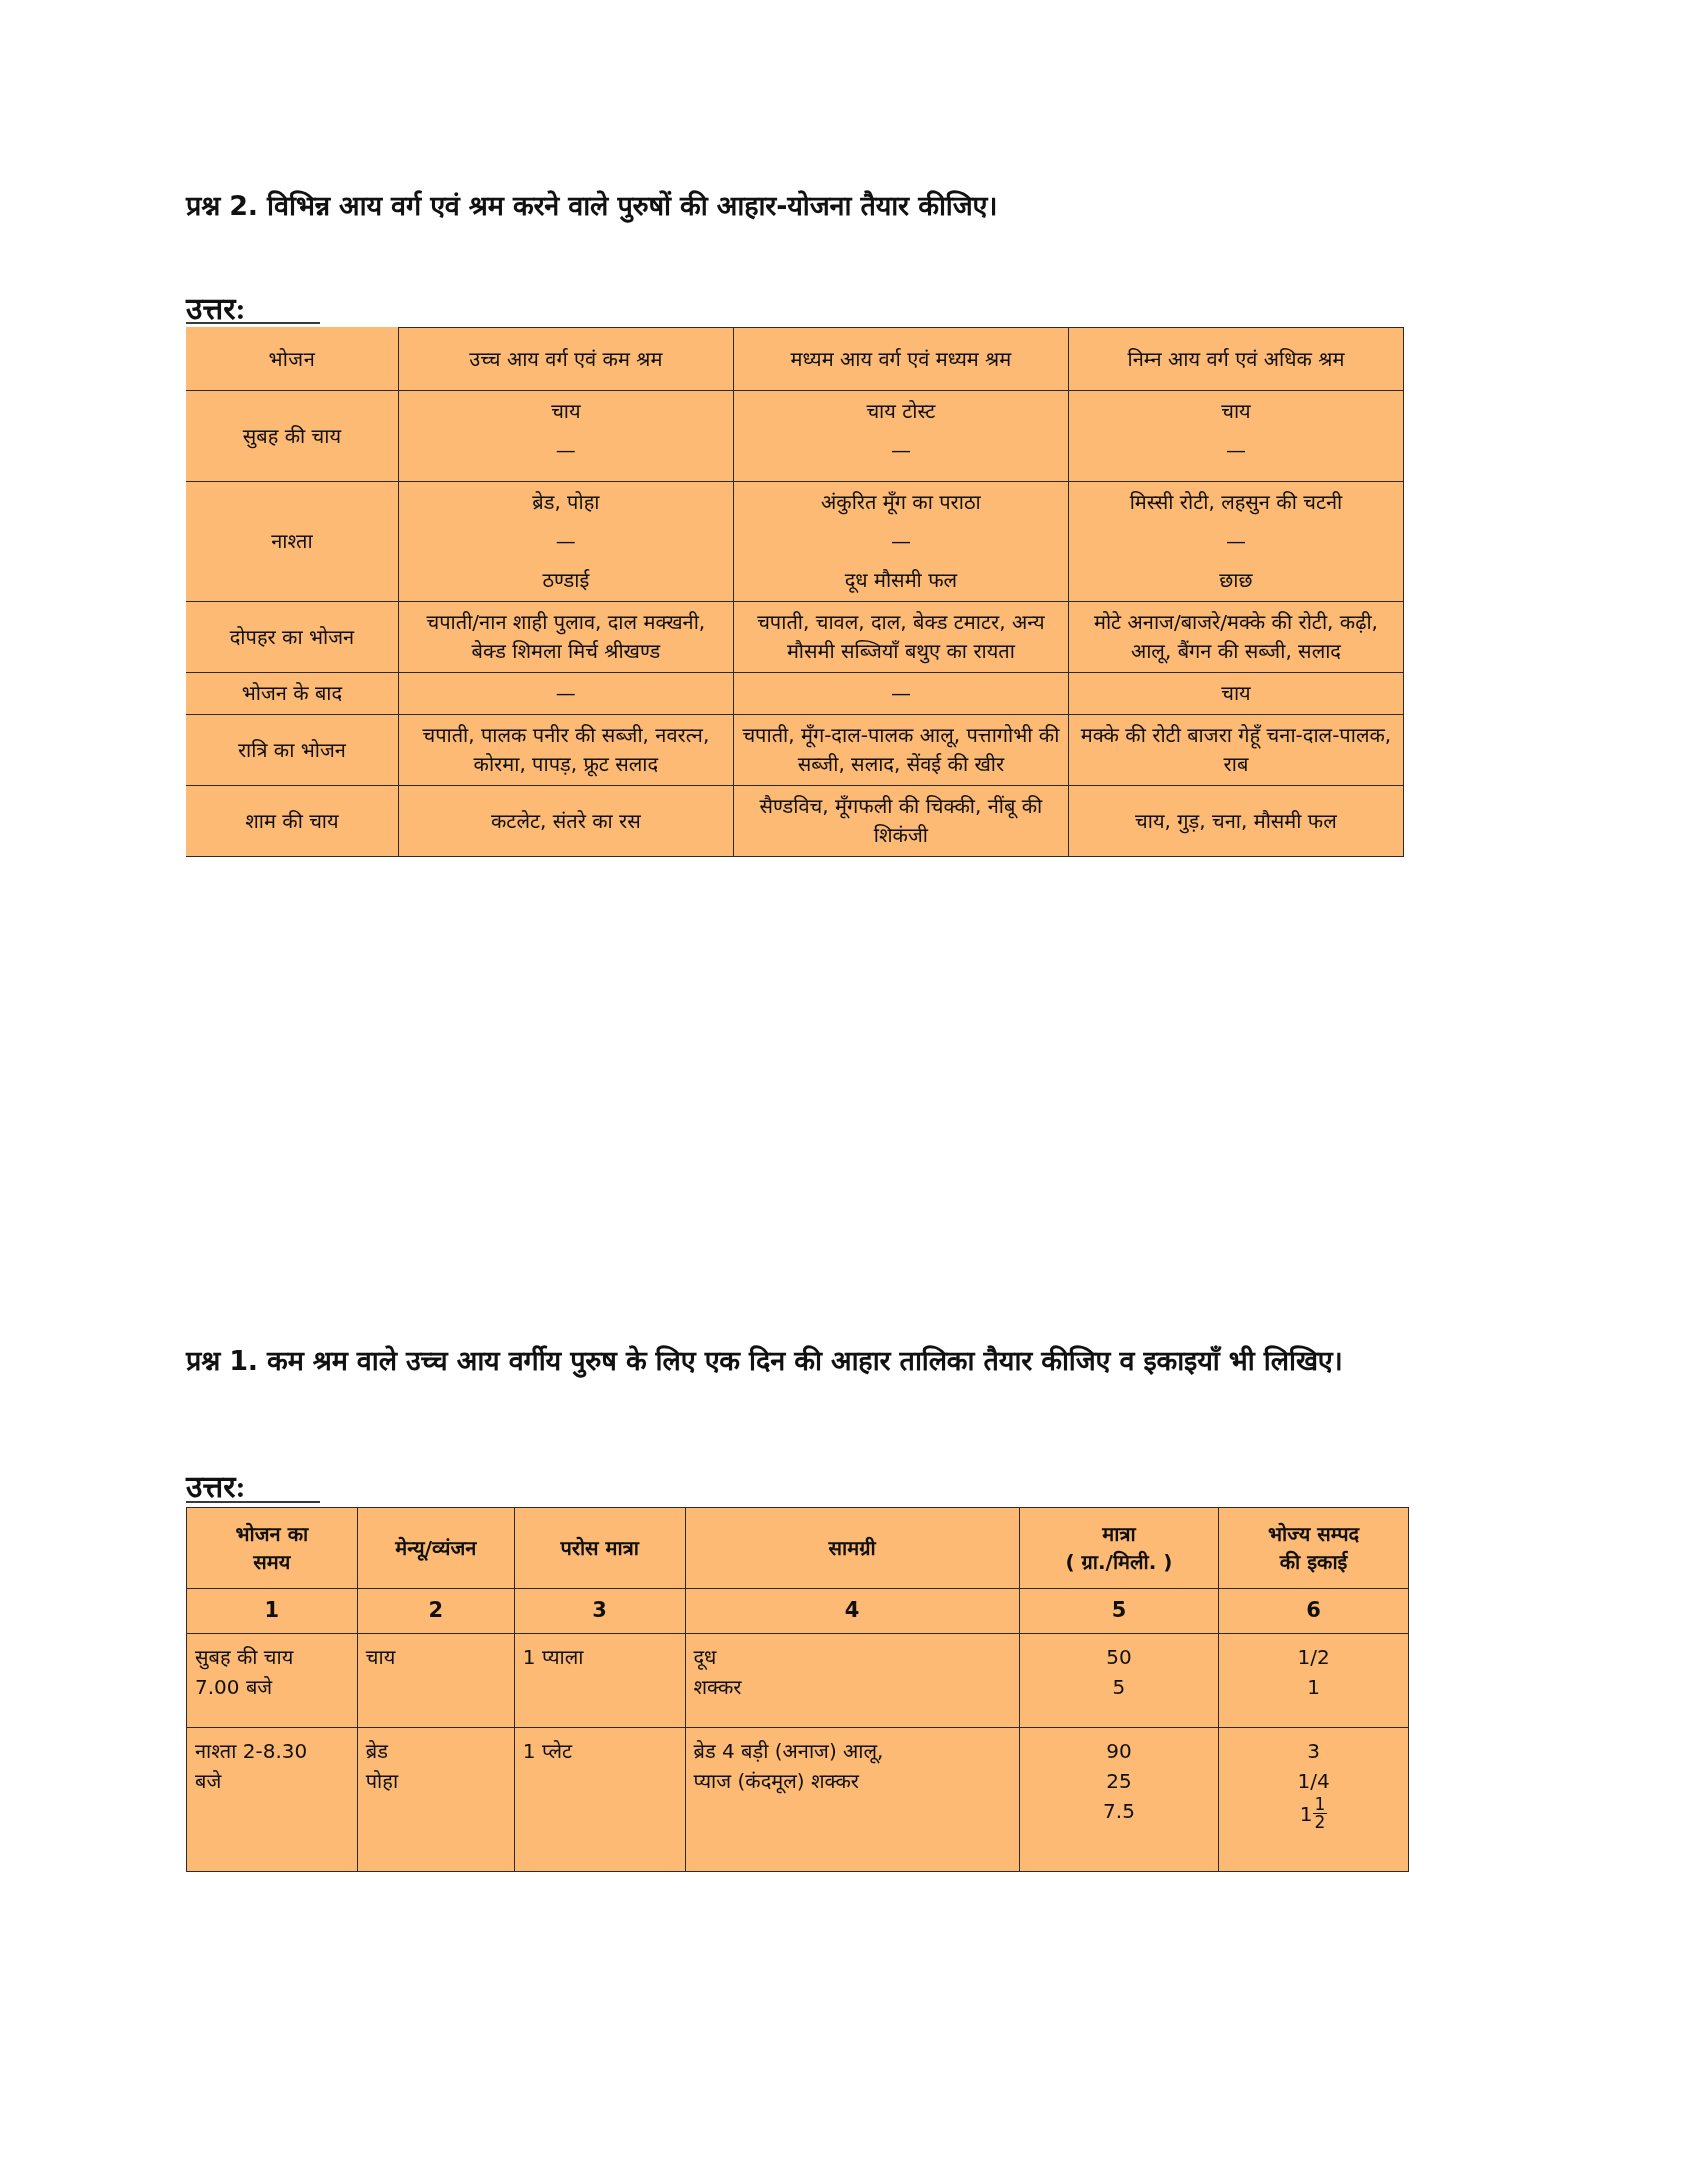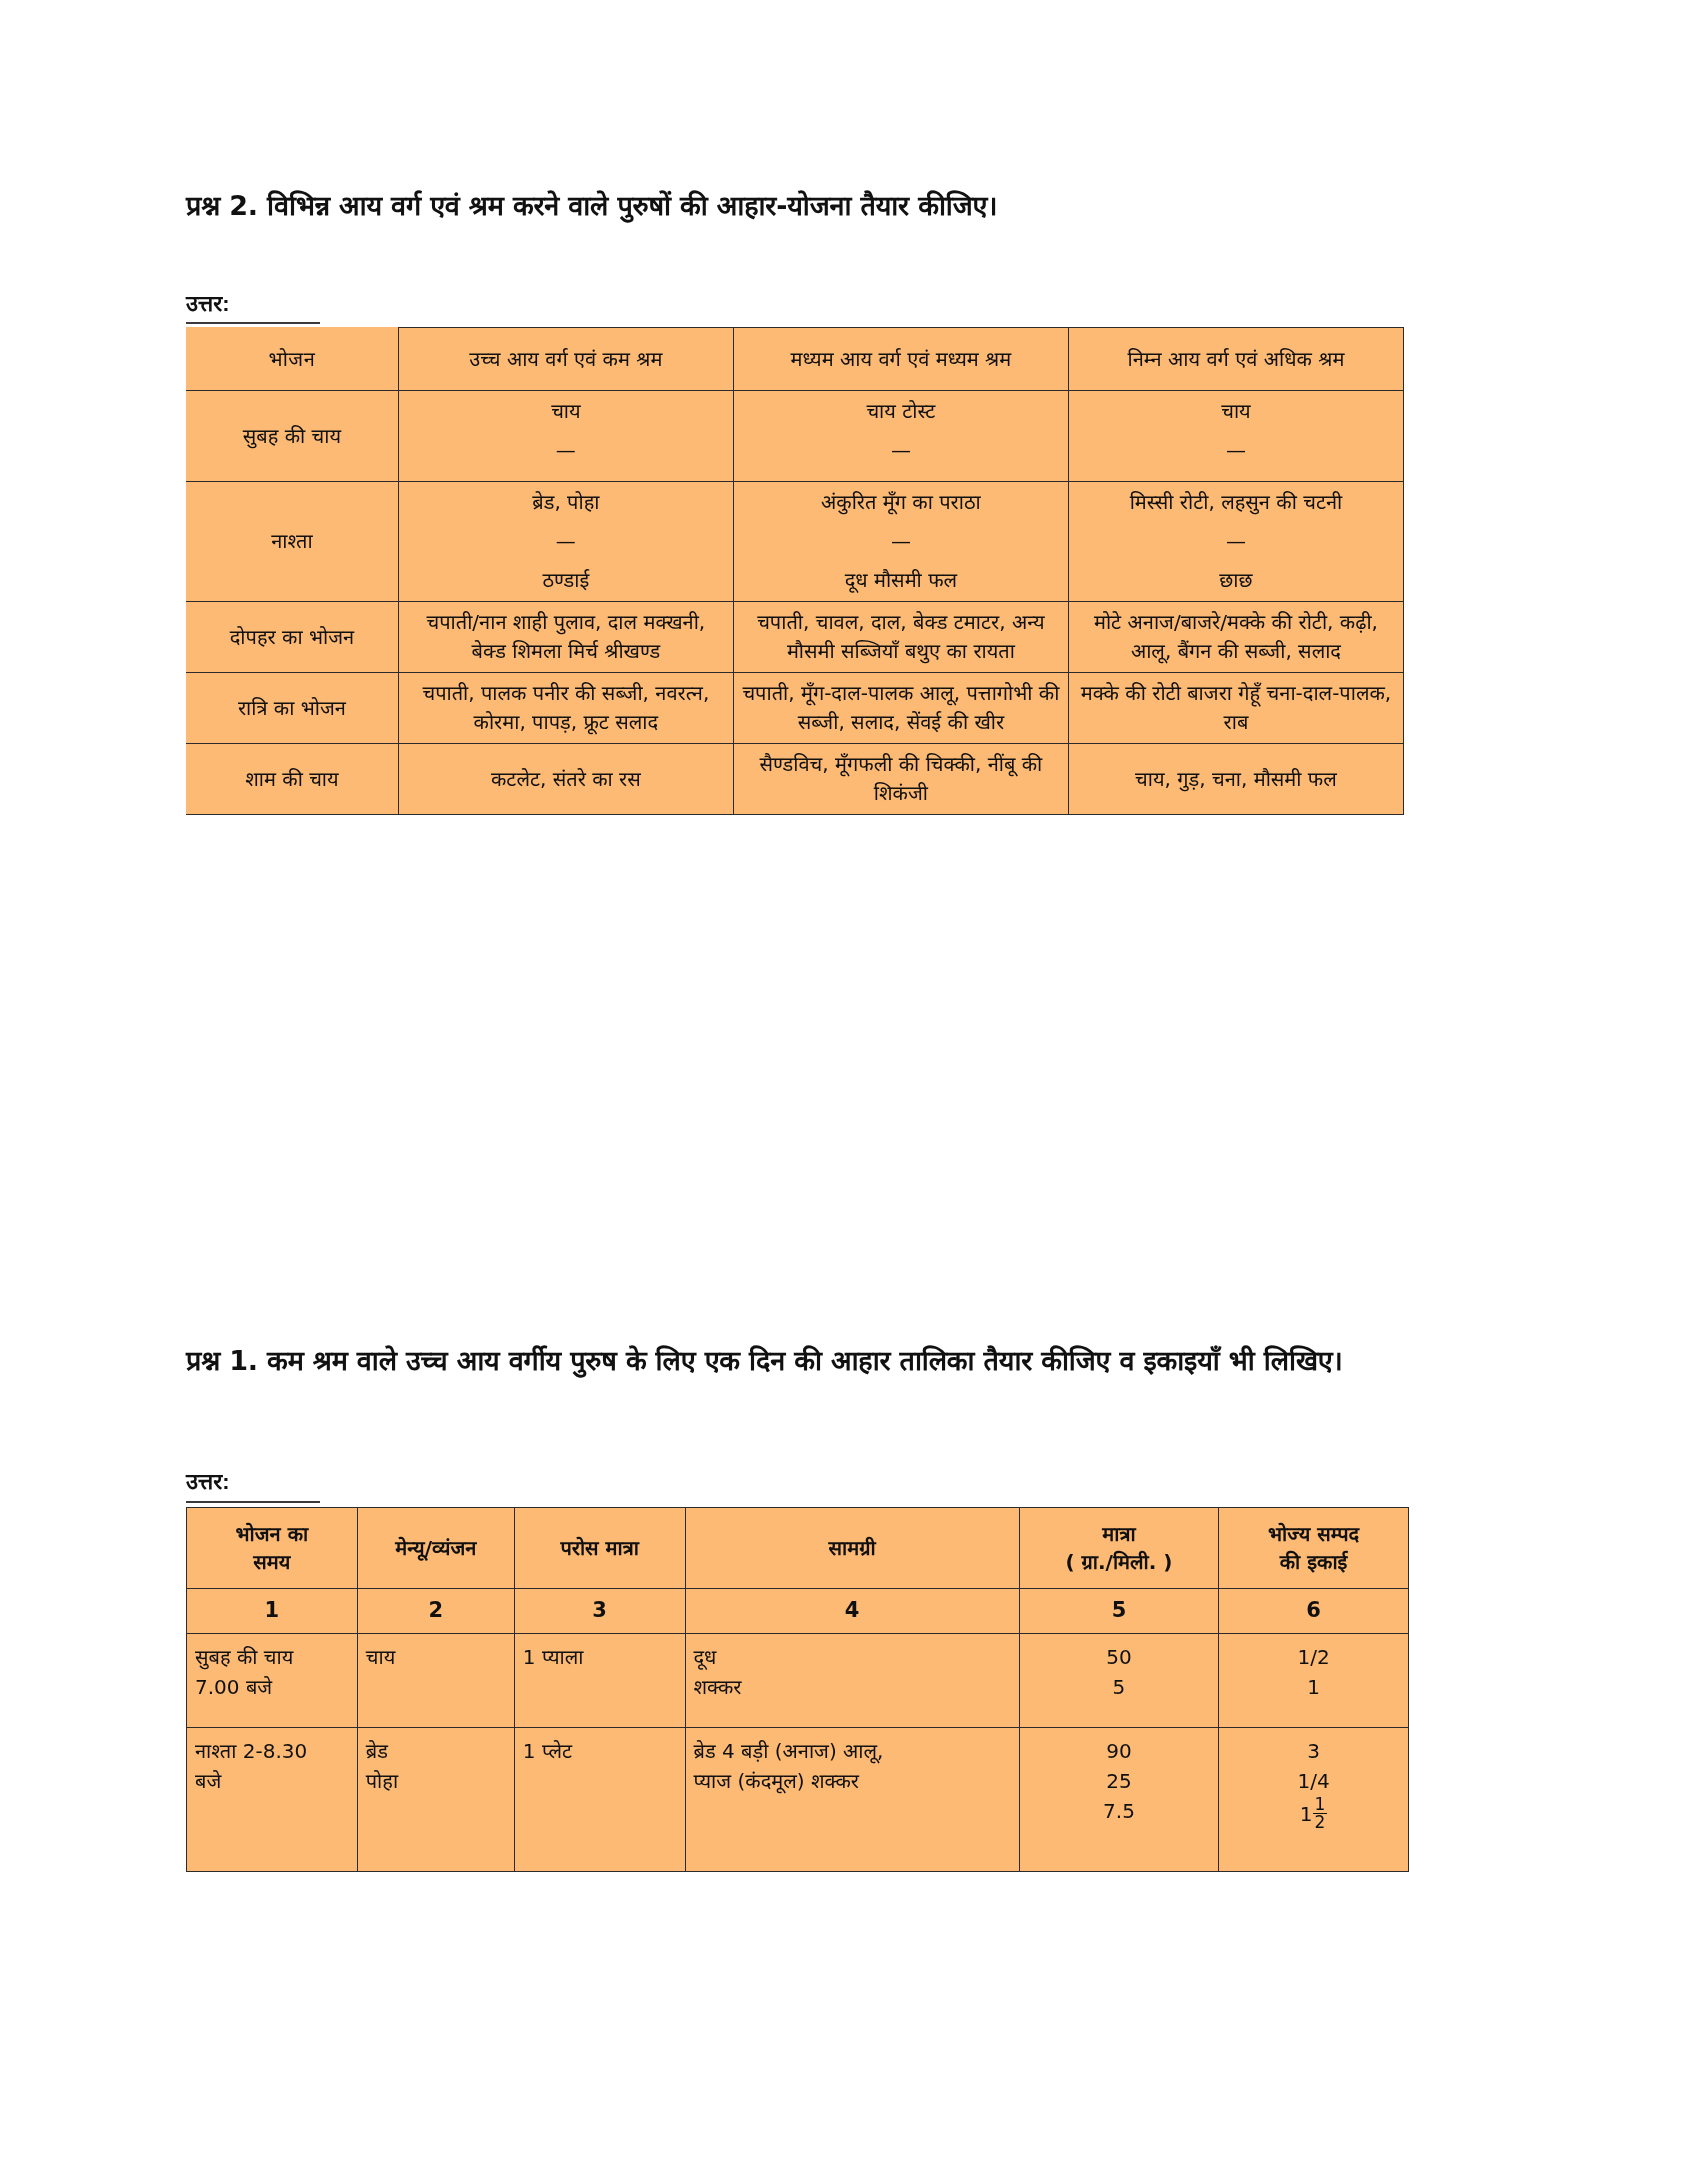--- a/index.html
+++ b/index.html
@@ -33,22 +33,22 @@
     font-weight: 700;
     line-height: 1.5;
     color: #111111;
     letter-spacing: -0.2px;
   }
   #q2-heading { left: 186px; top: 186px; width: 1307px; }
   #q3-heading { left: 186px; top: 1341px; width: 1327px; }
 
   .answer-label {
     position: absolute;
-    font-family: Liberation Sans, sans-serif;
-    font-size: 22px;
+    font-family: Liberation Serif, serif;
+    font-size: 30px;
     font-weight: 700;
     color: #111111;
   }
   #ans1-label { left: 186px; top: 287px; }
   #ans2-label { left: 186px; top: 1465px; }
 
   
   .stub-rule {
     position: absolute;
     height: 2px;
@@ -225,20 +225,26 @@
         </td>
       </tr>
 
       <tr>
         <td class="c1">दोपहर का भोजन</td>
         <td class="c2">चपाती/नान शाही पुलाव, दाल मक्खनी, बेक्ड शिमला मिर्च श्रीखण्ड</td>
         <td class="c3">चपाती, चावल, दाल, बेक्ड टमाटर, अन्य मौसमी सब्जियाँ बथुए का रायता</td>
         <td class="c4">मोटे अनाज/बाजरे/मक्के की रोटी, कढ़ी, आलू, बैंगन की सब्जी, सलाद</td>
       </tr>
 
+      <tr>
+        <td class="c1">भोजन के बाद</td>
+        <td class="c2">—</td>
+        <td class="c3">—</td>
+        <td class="c4">चाय</td>
+      </tr>
 
       <tr>
         <td class="c1">रात्रि का भोजन</td>
         <td class="c2">चपाती, पालक पनीर की सब्जी, नवरत्न, कोरमा, पापड़, फ्रूट सलाद</td>
         <td class="c3">चपाती, मूँग-दाल-पालक आलू, पत्तागोभी की सब्जी, सलाद, सेंवई की खीर</td>
         <td class="c4">मक्के की रोटी बाजरा गेहूँ चना-दाल-पालक, राब</td>
       </tr>
 
       <tr>
         <td class="c1">शाम की चाय</td>

